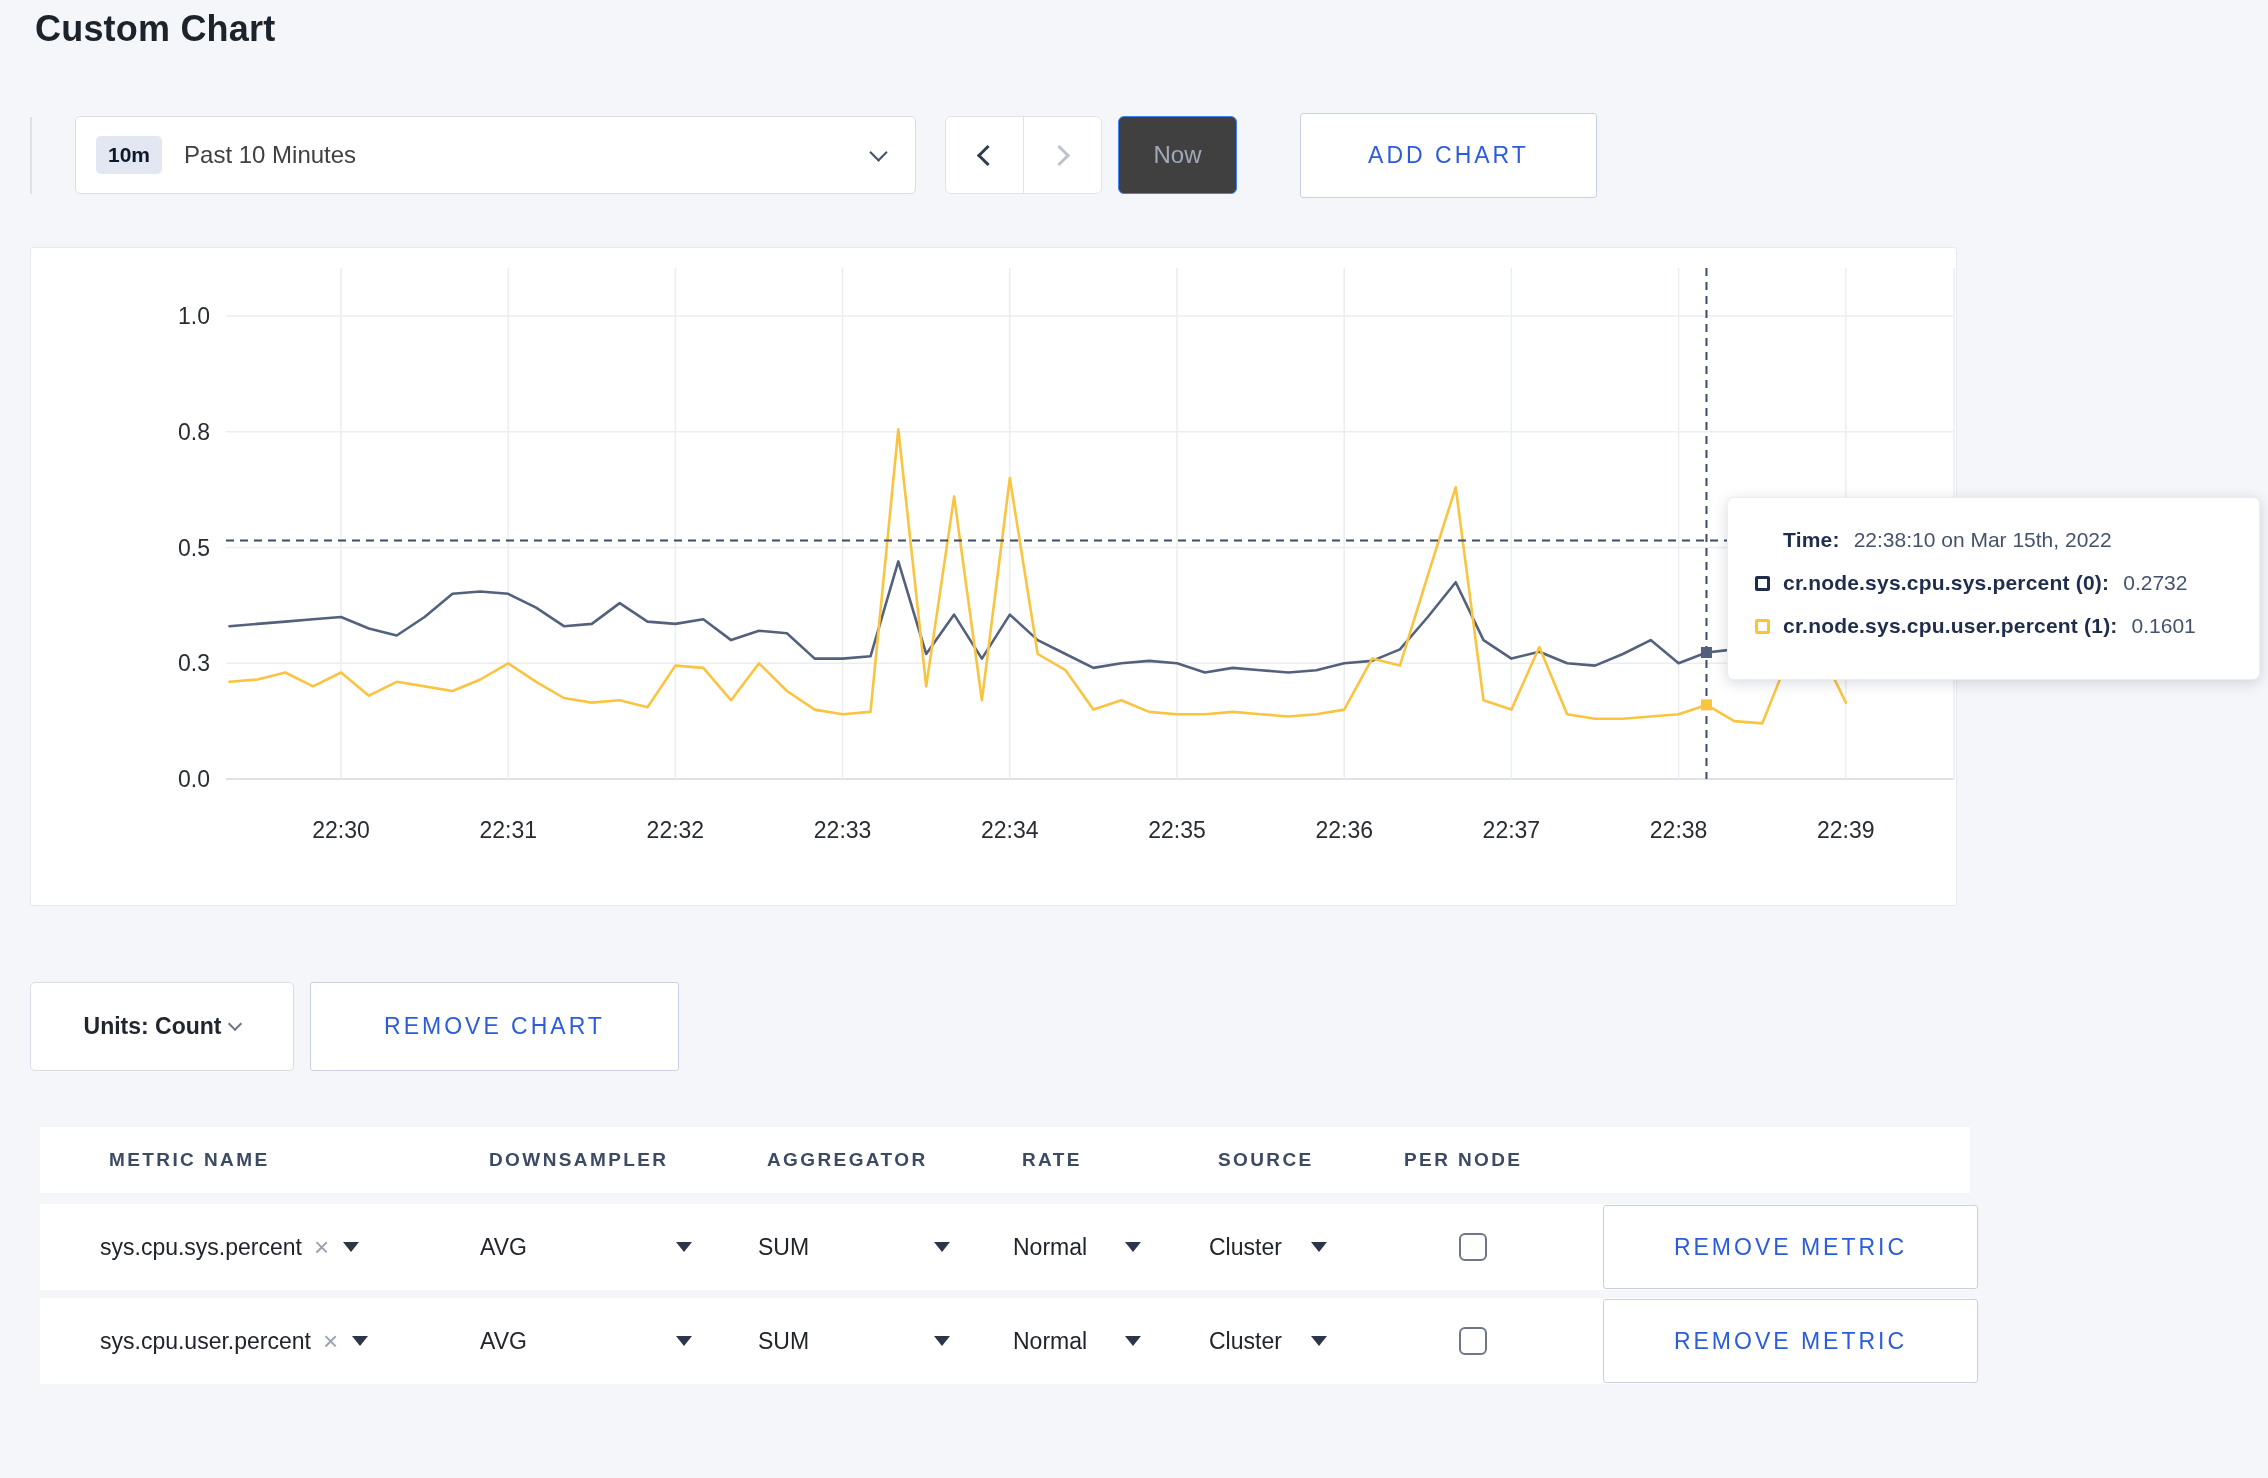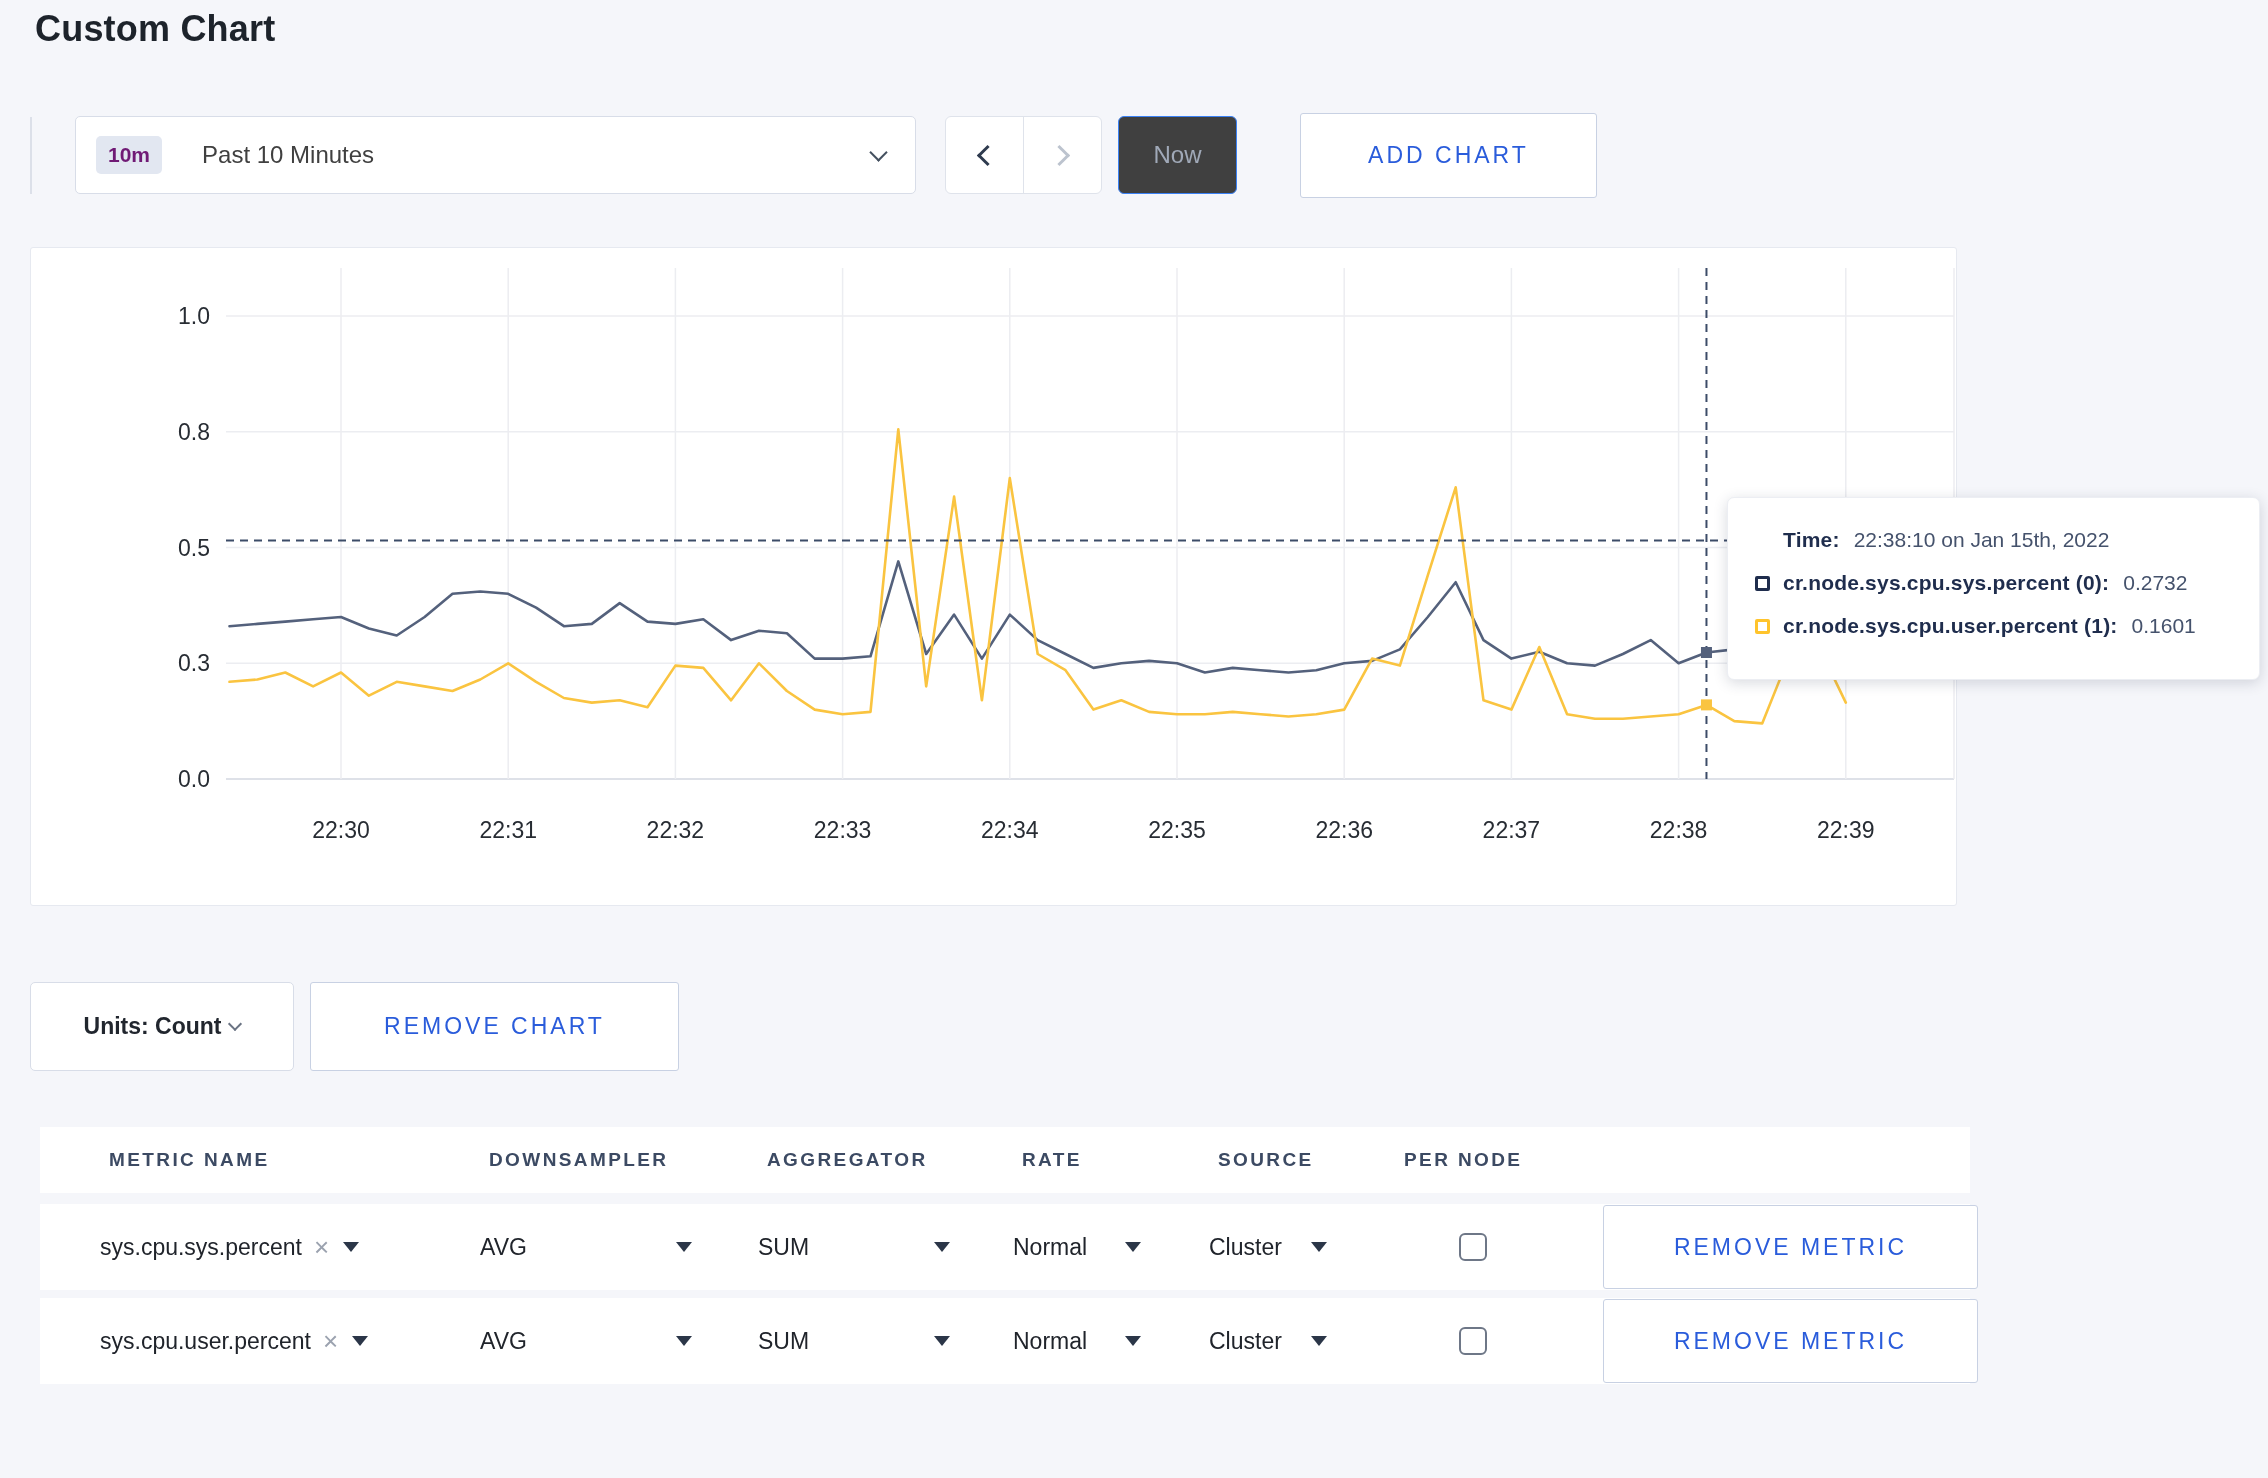--- a/index.html
+++ b/index.html
@@ -15,22 +15,22 @@
   
   .page-title { left:35px; top:8px; font-size:36px; font-weight:600; color:#1D232B; letter-spacing:.2px; }
   .time-divider { left:30px; top:117px; width:2px; height:77px; background:#DCE0E9; }
 
   .time-select {
     left:75px; top:116px; width:841px; height:78px;
     background:#fff; border:1px solid #D8DDE8; border-radius:5px;
     display:flex; align-items:center; padding:0 30px 0 20px; cursor:pointer;
   }
   .time-badge {
-    background:#E2E7F1; color:#701a75; font-weight:700; font-size:21px;
-    border-radius:5px; padding:7px 12px; margin-right:40px;
+    background:#E2E7F1; color:#0f172a; font-weight:700; font-size:21px;
+    border-radius:5px; padding:7px 12px; margin-right:22px;
   }
   .time-label { font-size:24px; color:#404040;text-align:right; }
   .chev {
     width:13px; height:13px; border-right:2.5px solid #44505F; border-bottom:2.5px solid #44505F;
     transform:rotate(45deg); margin-left:auto; margin-top:-6px;
   }
 
   .arrow-group {
     left:945px; top:116px; width:157px; height:78px;
     background:#fff; border:1px solid #DFE3EB; border-radius:6px;
@@ -179,21 +179,21 @@
       <line x1="195" x2="1923" y1="292.555" y2="292.555" stroke="#3C4C68" stroke-width="2" stroke-dasharray="8 6"></line>
       <line x1="1675.4666666666667" x2="1675.4666666666667" y1="20" y2="531" stroke="#3C4C68" stroke-width="2" stroke-dasharray="8 6"></line>
       <rect x="1669.9666666666667" y="399.0084" width="11" height="11" fill="#54617C"></rect>
       <rect x="1669.9666666666667" y="451.3737" width="11" height="11" fill="#FAC440"></rect>
     </svg>
 </div>
 
 <div class="abs tooltip">
   <div class="tt-row tt-time-row">
     <span class="tt-label">Time:</span>
-    <span class="tt-value">22:38:10 on Jan 15th, 2022</span>
+    <span class="tt-value">22:38:10 on Mar 15th, 2022</span>
   </div>
   <div class="tt-row">
     <span class="tt-swatch" id="tt-swatch-0" style="border: 3px solid rgb(31, 45, 77);"></span>
     <span class="tt-label">cr.node.sys.cpu.sys.percent (0):</span>
     <span class="tt-value">0.2732</span>
   </div>
   <div class="tt-row">
     <span class="tt-swatch" id="tt-swatch-1" style="border: 3px solid rgb(255, 196, 44);"></span>
     <span class="tt-label">cr.node.sys.cpu.user.percent (1):</span>
     <span class="tt-value">0.1601</span>

